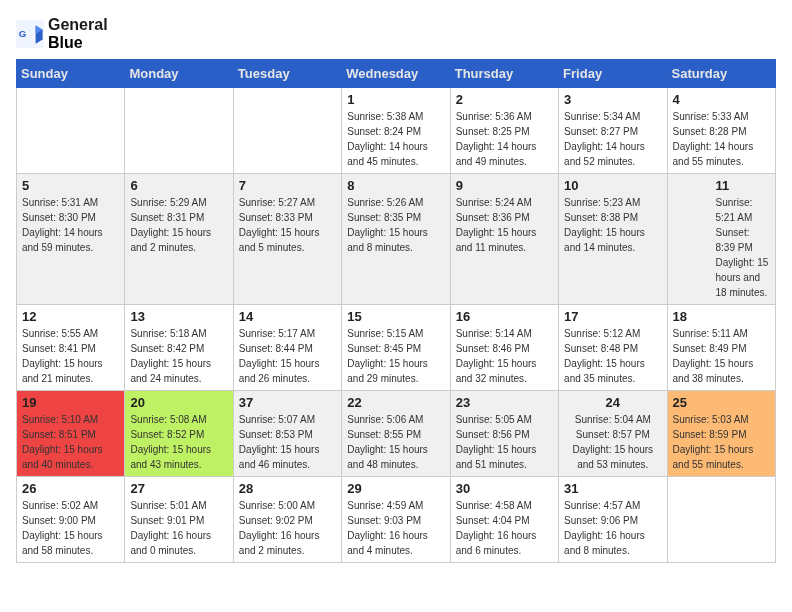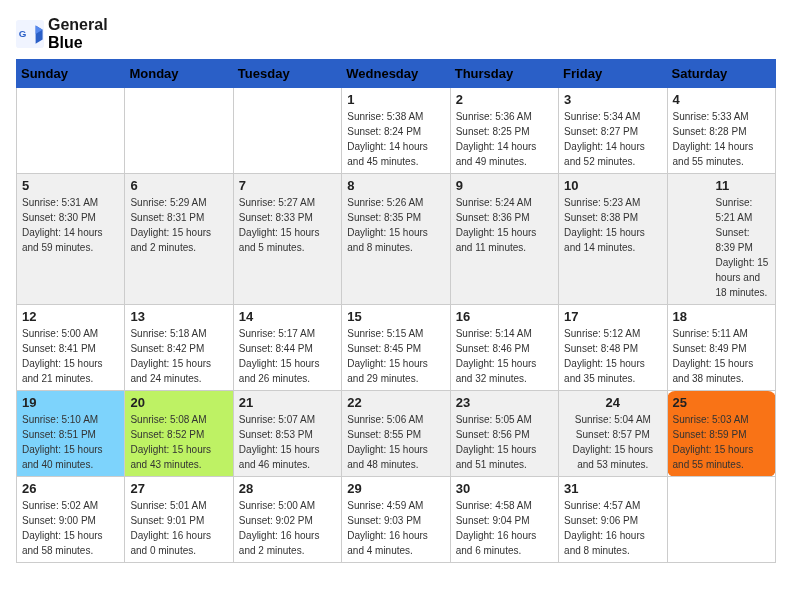--- a/index.html
+++ b/index.html
@@ -45,21 +45,21 @@
       font-size: 16px;
       color: #333;
     }
     .calendar {
       width: 100%;
       border-collapse: collapse;
       border: 1px solid #bbb;
     }
     .calendar th {
       background: #2a5fc7;
-      color: #000000;
+      color: #e5e5e5;
       font-size: 13px;
       font-weight: bold;
       padding: 6px 4px;
       text-align: left;
       border: 1px solid #2a5fc7;
     }
     .calendar td {
       vertical-align: top;
       padding: 4px 5px;
       border: 1px solid #ccc;
@@ -200,21 +200,21 @@
           <span class="day-num">11</span>
           <div class="day-detail">Sunrise: 5:21 AM
 Sunset: 8:39 PM
 Daylight: 15 hours
 and 18 minutes.</div>
         </td>
       </tr>
       <tr>
         <td>
           <span class="day-num">12</span>
-          <div class="day-detail">Sunrise: 5:00 AM
+          <div class="day-detail">Sunrise: 5:55 AM
 Sunset: 8:41 PM
 Daylight: 15 hours
 and 21 minutes.</div>
         </td>
         <td>
           <span class="day-num">13</span>
           <div class="day-detail">Sunrise: 5:18 AM
 Sunset: 8:42 PM
 Daylight: 15 hours
 and 24 minutes.</div>
@@ -249,36 +249,36 @@
         </td>
         <td>
           <span class="day-num">18</span>
           <div class="day-detail">Sunrise: 5:11 AM
 Sunset: 8:49 PM
 Daylight: 15 hours
 and 38 minutes.</div>
         </td>
       </tr>
       <tr>
-        <td style="background: #7dd3fc;">
+        <td style="background: #ef4444;">
           <span class="day-num">19</span>
           <div class="day-detail">Sunrise: 5:10 AM
 Sunset: 8:51 PM
 Daylight: 15 hours
 and 40 minutes.</div>
         </td>
         <td style="background: #bef264;">
           <span class="day-num">20</span>
           <div class="day-detail">Sunrise: 5:08 AM
 Sunset: 8:52 PM
 Daylight: 15 hours
 and 43 minutes.</div>
         </td>
         <td style="background: rgb(240, 240, 240);">
-          <span class="day-num">21</span>
+          <span class="day-num">37</span>
           <div class="day-detail">Sunrise: 5:07 AM
 Sunset: 8:53 PM
 Daylight: 15 hours
 and 46 minutes.</div>
         </td>
         <td style="background: rgb(240, 240, 240);">
           <span class="day-num">22</span>
           <div class="day-detail">Sunrise: 5:06 AM
 Sunset: 8:55 PM
 Daylight: 15 hours
@@ -291,21 +291,21 @@
 Daylight: 15 hours
 and 51 minutes.</div>
         </td>
         <td style="background: rgb(240, 240, 240); text-align: center;">
           <span class="day-num">24</span>
           <div class="day-detail">Sunrise: 5:04 AM
 Sunset: 8:57 PM
 Daylight: 15 hours
 and 53 minutes.</div>
         </td>
-        <td style="background: #f97316; border-radius: 8px;">
+        <td style="background: #fdba74;">
           <span class="day-num">25</span>
           <div class="day-detail">Sunrise: 5:03 AM
 Sunset: 8:59 PM
 Daylight: 15 hours
 and 55 minutes.</div>
         </td>
       </tr>
       <tr>
         <td>
           <span class="day-num">26</span>
@@ -331,21 +331,21 @@
         <td>
           <span class="day-num">29</span>
           <div class="day-detail">Sunrise: 4:59 AM
 Sunset: 9:03 PM
 Daylight: 16 hours
 and 4 minutes.</div>
         </td>
         <td>
           <span class="day-num">30</span>
           <div class="day-detail">Sunrise: 4:58 AM
-Sunset: 9:04 PM
+Sunset: 4:04 PM
 Daylight: 16 hours
 and 6 minutes.</div>
         </td>
         <td>
           <span class="day-num">31</span>
           <div class="day-detail">Sunrise: 4:57 AM
 Sunset: 9:06 PM
 Daylight: 16 hours
 and 8 minutes.</div>
         </td>

